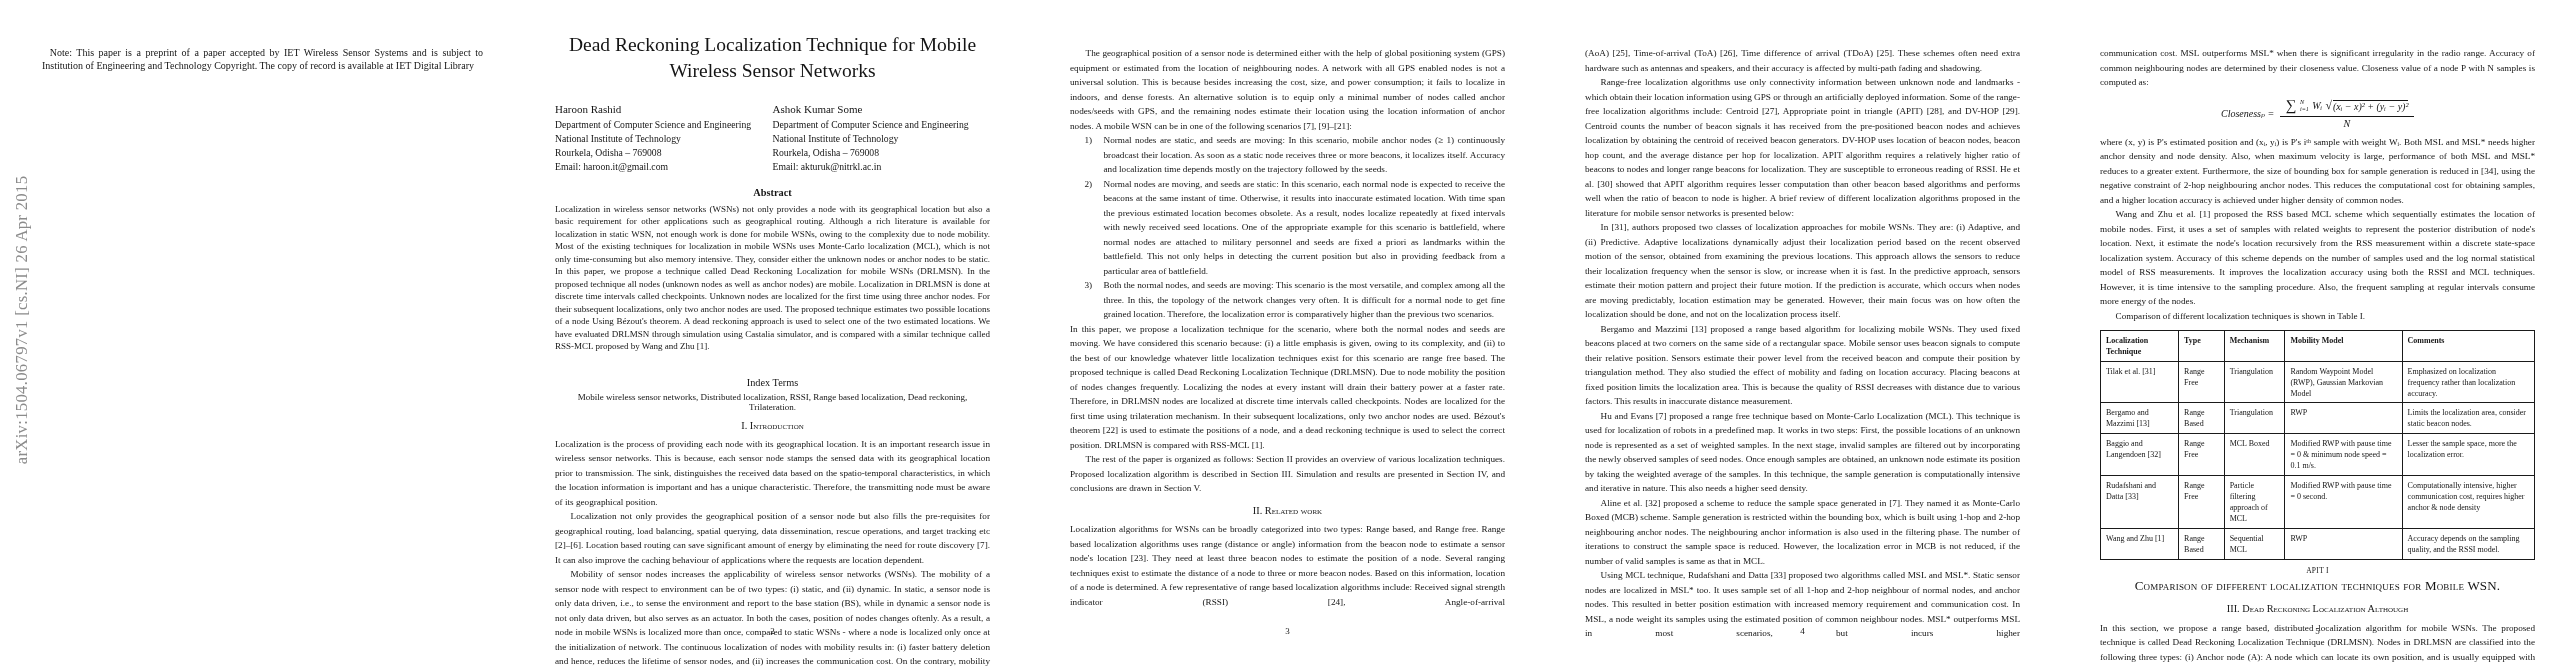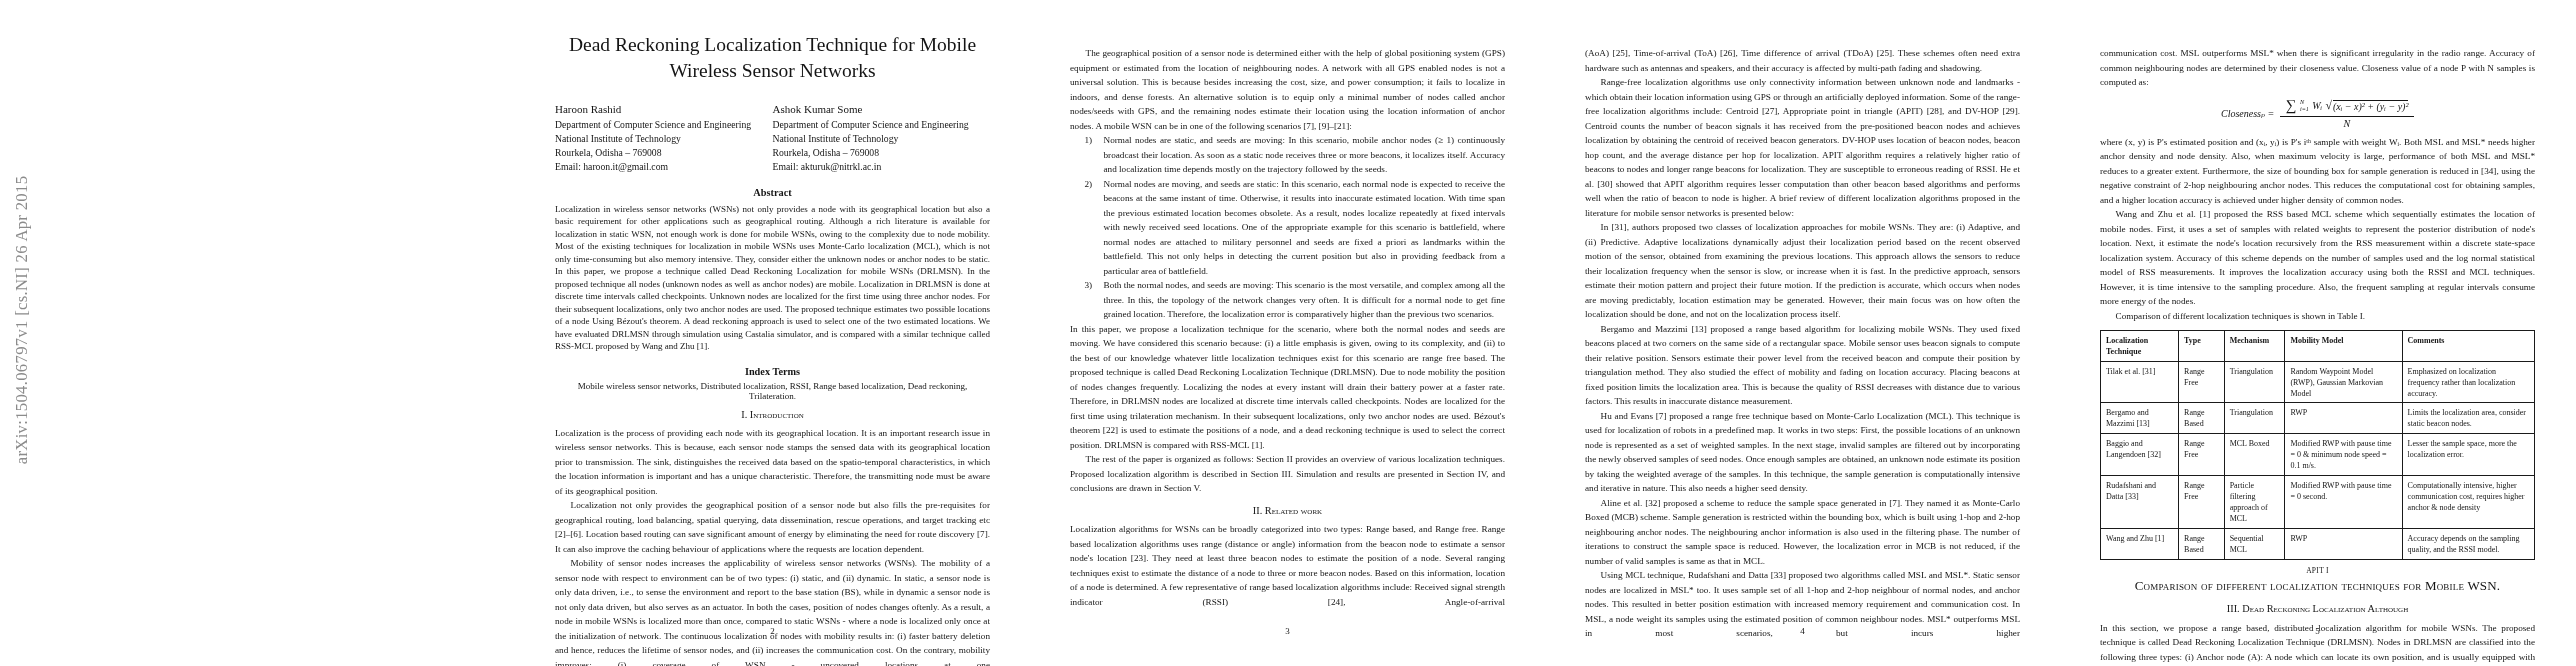--- a/index.html
+++ b/index.html
@@ -12,21 +12,21 @@
   .note{position:absolute;top:47px;left:42px;right:32px;font-size:10px;line-height:12.8px;text-align:justify;text-indent:7.8px;}
   .watermark{position:absolute;left:22px;top:320px;transform:translate(-50%,-50%) rotate(-90deg);white-space:nowrap;
              color:#8b8b8b;font-size:16.7px;letter-spacing:0.3px;}
   
   .title{padding:32px 4.4px 0 4.4px;text-align:center;font-size:19.5px;line-height:26px;}
   .authors{display:flex;margin-top:18px;}
   .author{width:50%;font-size:9.7px;line-height:14px;}
   .author .name{font-size:11px;margin-bottom:1.7px;}
   .abs-head{margin-top:13.3px;text-align:center;font-weight:bold;font-size:10.3px;}
   .abstract{margin-top:5px;font-size:9px;line-height:12.5px;text-align:justify;}
-  .idx-head{margin-top:13px;text-align:center;font-weight:bold;font-size:10.3px;}
+  .idx-head{margin-top:24px;text-align:center;font-weight:normal;font-size:10.3px;}
   .idx-terms{margin-top:4.4px;text-align:center;font-size:9px;}
   .sec-head{margin:7.8px 0 5.6px 0;text-align:center;font-variant:small-caps;font-size:10.3px;}
   .sec-head2{margin:9px 0 6.7px 0;text-align:center;font-variant:small-caps;font-size:10.3px;}
   p.body{margin:0;font-size:9.2px;line-height:14.5px;text-align:justify;}
   p.ind{text-indent:15.6px;}
   p.cut{text-align-last:justify;}
   .pageno{position:absolute;bottom:31px;left:0;width:100%;text-align:center;font-size:9px;}
   
   .li{display:flex;margin-left:14.5px;font-size:9.2px;line-height:14.5px;}
   .li .n{flex:0 0 19px;}
@@ -48,20 +48,21 @@
   .tbl-label{margin-top:6.7px;text-align:center;font-size:7.5px;letter-spacing:0.3px;}
   .tbl-caption{margin-top:2.8px;text-align:center;font-variant:small-caps;font-size:13px;letter-spacing:0.2px;}
 </style>
 </head>
 <body>
 
 <div class="strip">
 
   <div class="page">
     <div class="watermark">arXiv:1504.06797v1  [cs.NI]  26 Apr 2015</div>
+    <div class="note">Note: This paper is a preprint of a paper accepted by IET Wireless Sensor Systems and is subject to Institution of Engineering and Technology Copyright. The copy of record is available at IET Digital Library</div>
   </div>
 
   <div class="page">
     <div class="content">
       <div class="title">Dead Reckoning Localization Technique for Mobile Wireless Sensor Networks</div>
       <div class="authors">
         <div class="author">
           <div class="name">Haroon Rashid</div>
           <div>Department of Computer Science and Engineering</div>
           <div>National Institute of Technology</div>

